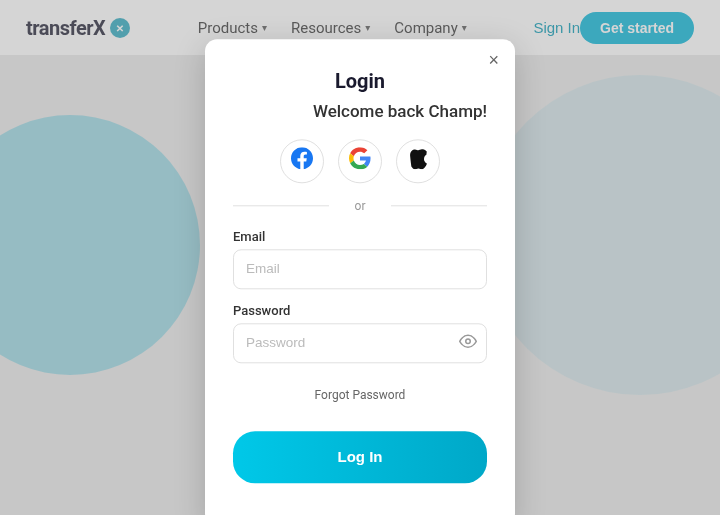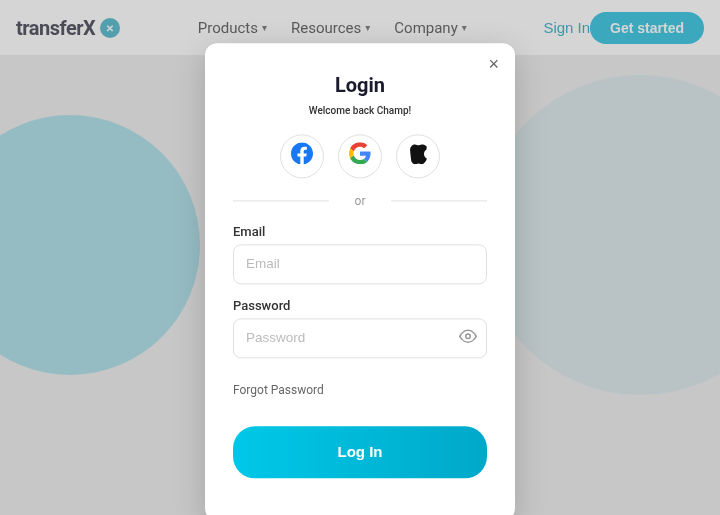--- a/index.html
+++ b/index.html
@@ -22,21 +22,21 @@
     }
 
     
     .navbar {
       width: 100%;
       height: 55px;
       background: #fff;
       display: flex;
       align-items: center;
       justify-content: space-between;
-      padding: 0 16px;
+      padding: 0 26px;
       position: relative;
       z-index: 1;
     }
 
     .logo {
       display: flex;
       align-items: center;
       gap: 4px;
     }
 
@@ -193,22 +193,22 @@
 
     .modal-title {
       text-align: center;
       font-size: 20px;
       font-weight: 700;
       color: #1a1a2e;
       margin-bottom: 8px;
     }
 
     .modal-subtitle {
-      text-align: center;
-      font-size: 10px;
+      text-align: right;
+      font-size: 17px;
       color: #333;
       margin-bottom: 18px;
       font-weight: 500;
     }
 
     .social-buttons {
       display: flex;
       justify-content: center;
       gap: 14px;
       margin-bottom: 16px;
@@ -286,21 +286,21 @@
       position: absolute;
       right: 10px;
       top: 50%;
       transform: translateY(-50%);
       cursor: pointer;
       color: #999;
       font-size: 16px;
     }
 
     .forgot-password {
-      text-align: left;
+      text-align: center;
       margin-top: 21px;
     }
 
     .forgot-link {
       font-size: 12px;
       color: #666;
       cursor: pointer;
       text-decoration: none;
     }
 

